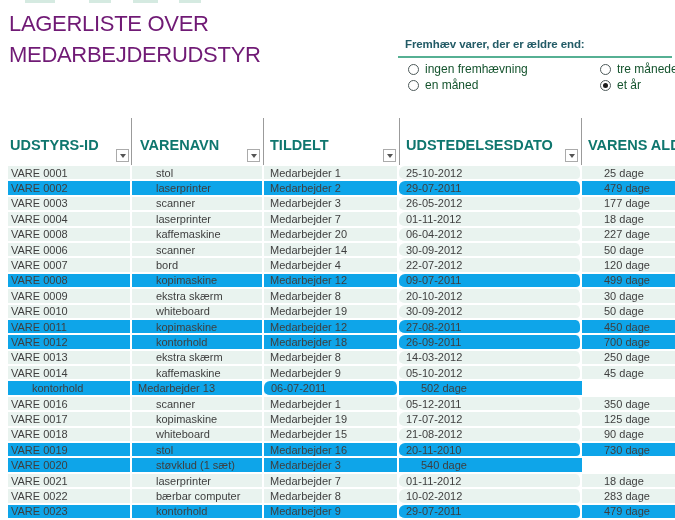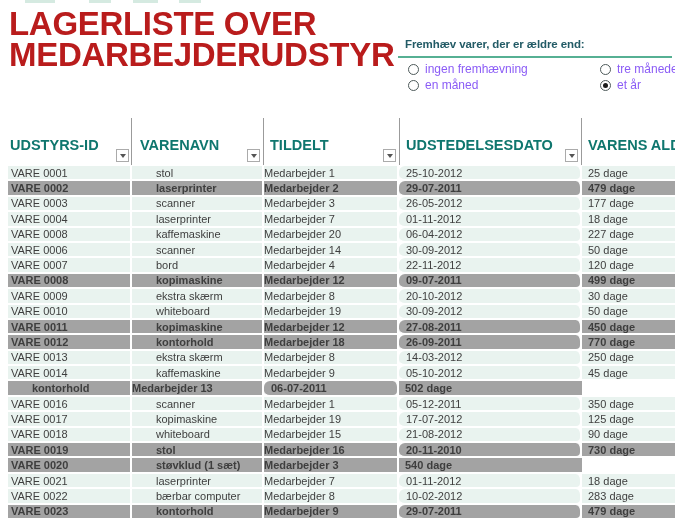--- a/index.html
+++ b/index.html
@@ -7,43 +7,43 @@
     position:relative;width:675px;height:520px;background:#ffffff;
     overflow:hidden;font-family:"Liberation Sans",sans-serif;
     -webkit-font-smoothing:antialiased;
   }
   
   .top-dash{position:absolute;top:0;height:3px;background:#d5eae1;}
 
   
   .title{
     position:absolute;left:9px;top:8px;width:345px;
-    font-size:33px;line-height:31px;font-weight:700;letter-spacing:-0.3px;
-    color:#b91c1c;
+    font-size:22px;line-height:31px;font-weight:400;letter-spacing:-0.3px;
+    color:#701a75;
   }
 
   
   .panel-label{
     position:absolute;left:405px;top:38px;
     font-size:11.5px;font-weight:700;color:#235b66;letter-spacing:-0.1px;
   }
   .panel-rule{position:absolute;left:398px;top:56px;width:274px;height:2px;background:#56b093;}
   .opt-col{position:absolute;top:62px;display:flex;flex-direction:column;gap:2px;}
   .opt-col.left{left:408px;}
   .opt-col.right{left:600px;}
   .radio-option{display:flex;align-items:center;gap:6px;height:14px;cursor:default;}
   .rb{
     position:relative;width:9px;height:9px;border:1.5px solid #4e5a5a;
     border-radius:50%;background:#fff;flex:0 0 auto;
   }
   .radio-option.checked .rb::after{
     content:"";position:absolute;left:2px;top:2px;width:5px;height:5px;
     border-radius:50%;background:#1c1c1c;
   }
-  .opt-text{font-size:12px;color:#8b5cf6;white-space:nowrap;}
+  .opt-text{font-size:12px;color:#14532d;white-space:nowrap;}
 
   
   .col-sep{position:absolute;top:118px;height:47px;width:1px;background:#9b9b9b;}
   .th{
     position:absolute;top:135px;height:20px;line-height:20px;
     font-size:14.5px;font-weight:700;color:#0f766e;white-space:nowrap;
   }
   .filter-btn{
     position:absolute;top:149px;width:13px;height:13px;background:#fff;
     border:1px solid #ababab;display:flex;align-items:center;justify-content:center;
@@ -58,26 +58,26 @@
   .tbody{
     position:absolute;left:8px;top:166px;width:667px;height:354px;
     display:grid;grid-template-rows:repeat(23,1fr);
   }
   .tr{display:grid;grid-template-columns:124px 132px 135px 183px 1fr;}
   .td{
     background:#e9f3ef;border-right:2px solid #fff;border-bottom:2px solid #fff;
     font-size:11px;color:#3e3e3e;display:flex;align-items:center;
     white-space:nowrap;overflow:hidden;box-sizing:border-box;
   }
-  .tr.hl .td{background:#a3a3a3;font-weight:bold;}
+  .tr.hl .td{background:#0ea5e9;}
   .td.c1{padding-left:3px;}
   .td.c2{padding-left:24px;}
-  .td.c3{}
+  .td.c3{padding-left:6px;}
   .td.c4{padding-left:7px;border-radius:6px;}
-  .td.c5{padding-left:6px;border-right:none;}
+  .td.c5{padding-left:22px;border-right:none;}
 </style>
 </head>
 <body>
 
 <div class="screen">
 
   <div class="top-dash" style="left:25px;width:30px;"></div>
   <div class="top-dash" style="left:89px;width:22px;"></div>
   <div class="top-dash" style="left:133px;width:25px;"></div>
   <div class="top-dash" style="left:179px;width:22px;"></div>
@@ -171,21 +171,21 @@
       <div class="td c1">VARE 0006</div>
       <div class="td c2">scanner</div>
       <div class="td c3">Medarbejder 14</div>
       <div class="td c4">30-09-2012</div>
       <div class="td c5">50 dage</div>
     </div>
       <div class="tr">
       <div class="td c1">VARE 0007</div>
       <div class="td c2">bord</div>
       <div class="td c3">Medarbejder 4</div>
-      <div class="td c4">22-11-2012</div>
+      <div class="td c4">22-07-2012</div>
       <div class="td c5">120 dage</div>
     </div>
       <div class="tr hl">
       <div class="td c1">VARE 0008</div>
       <div class="td c2">kopimaskine</div>
       <div class="td c3">Medarbejder 12</div>
       <div class="td c4">09-07-2011</div>
       <div class="td c5">499 dage</div>
     </div>
       <div class="tr">
@@ -207,21 +207,21 @@
       <div class="td c2">kopimaskine</div>
       <div class="td c3">Medarbejder 12</div>
       <div class="td c4">27-08-2011</div>
       <div class="td c5">450 dage</div>
     </div>
       <div class="tr hl">
       <div class="td c1">VARE 0012</div>
       <div class="td c2">kontorhold</div>
       <div class="td c3">Medarbejder 18</div>
       <div class="td c4">26-09-2011</div>
-      <div class="td c5">770 dage</div>
+      <div class="td c5">700 dage</div>
     </div>
       <div class="tr">
       <div class="td c1">VARE 0013</div>
       <div class="td c2">ekstra skærm</div>
       <div class="td c3">Medarbejder 8</div>
       <div class="td c4">14-03-2012</div>
       <div class="td c5">250 dage</div>
     </div>
       <div class="tr">
       <div class="td c1">VARE 0014</div>

